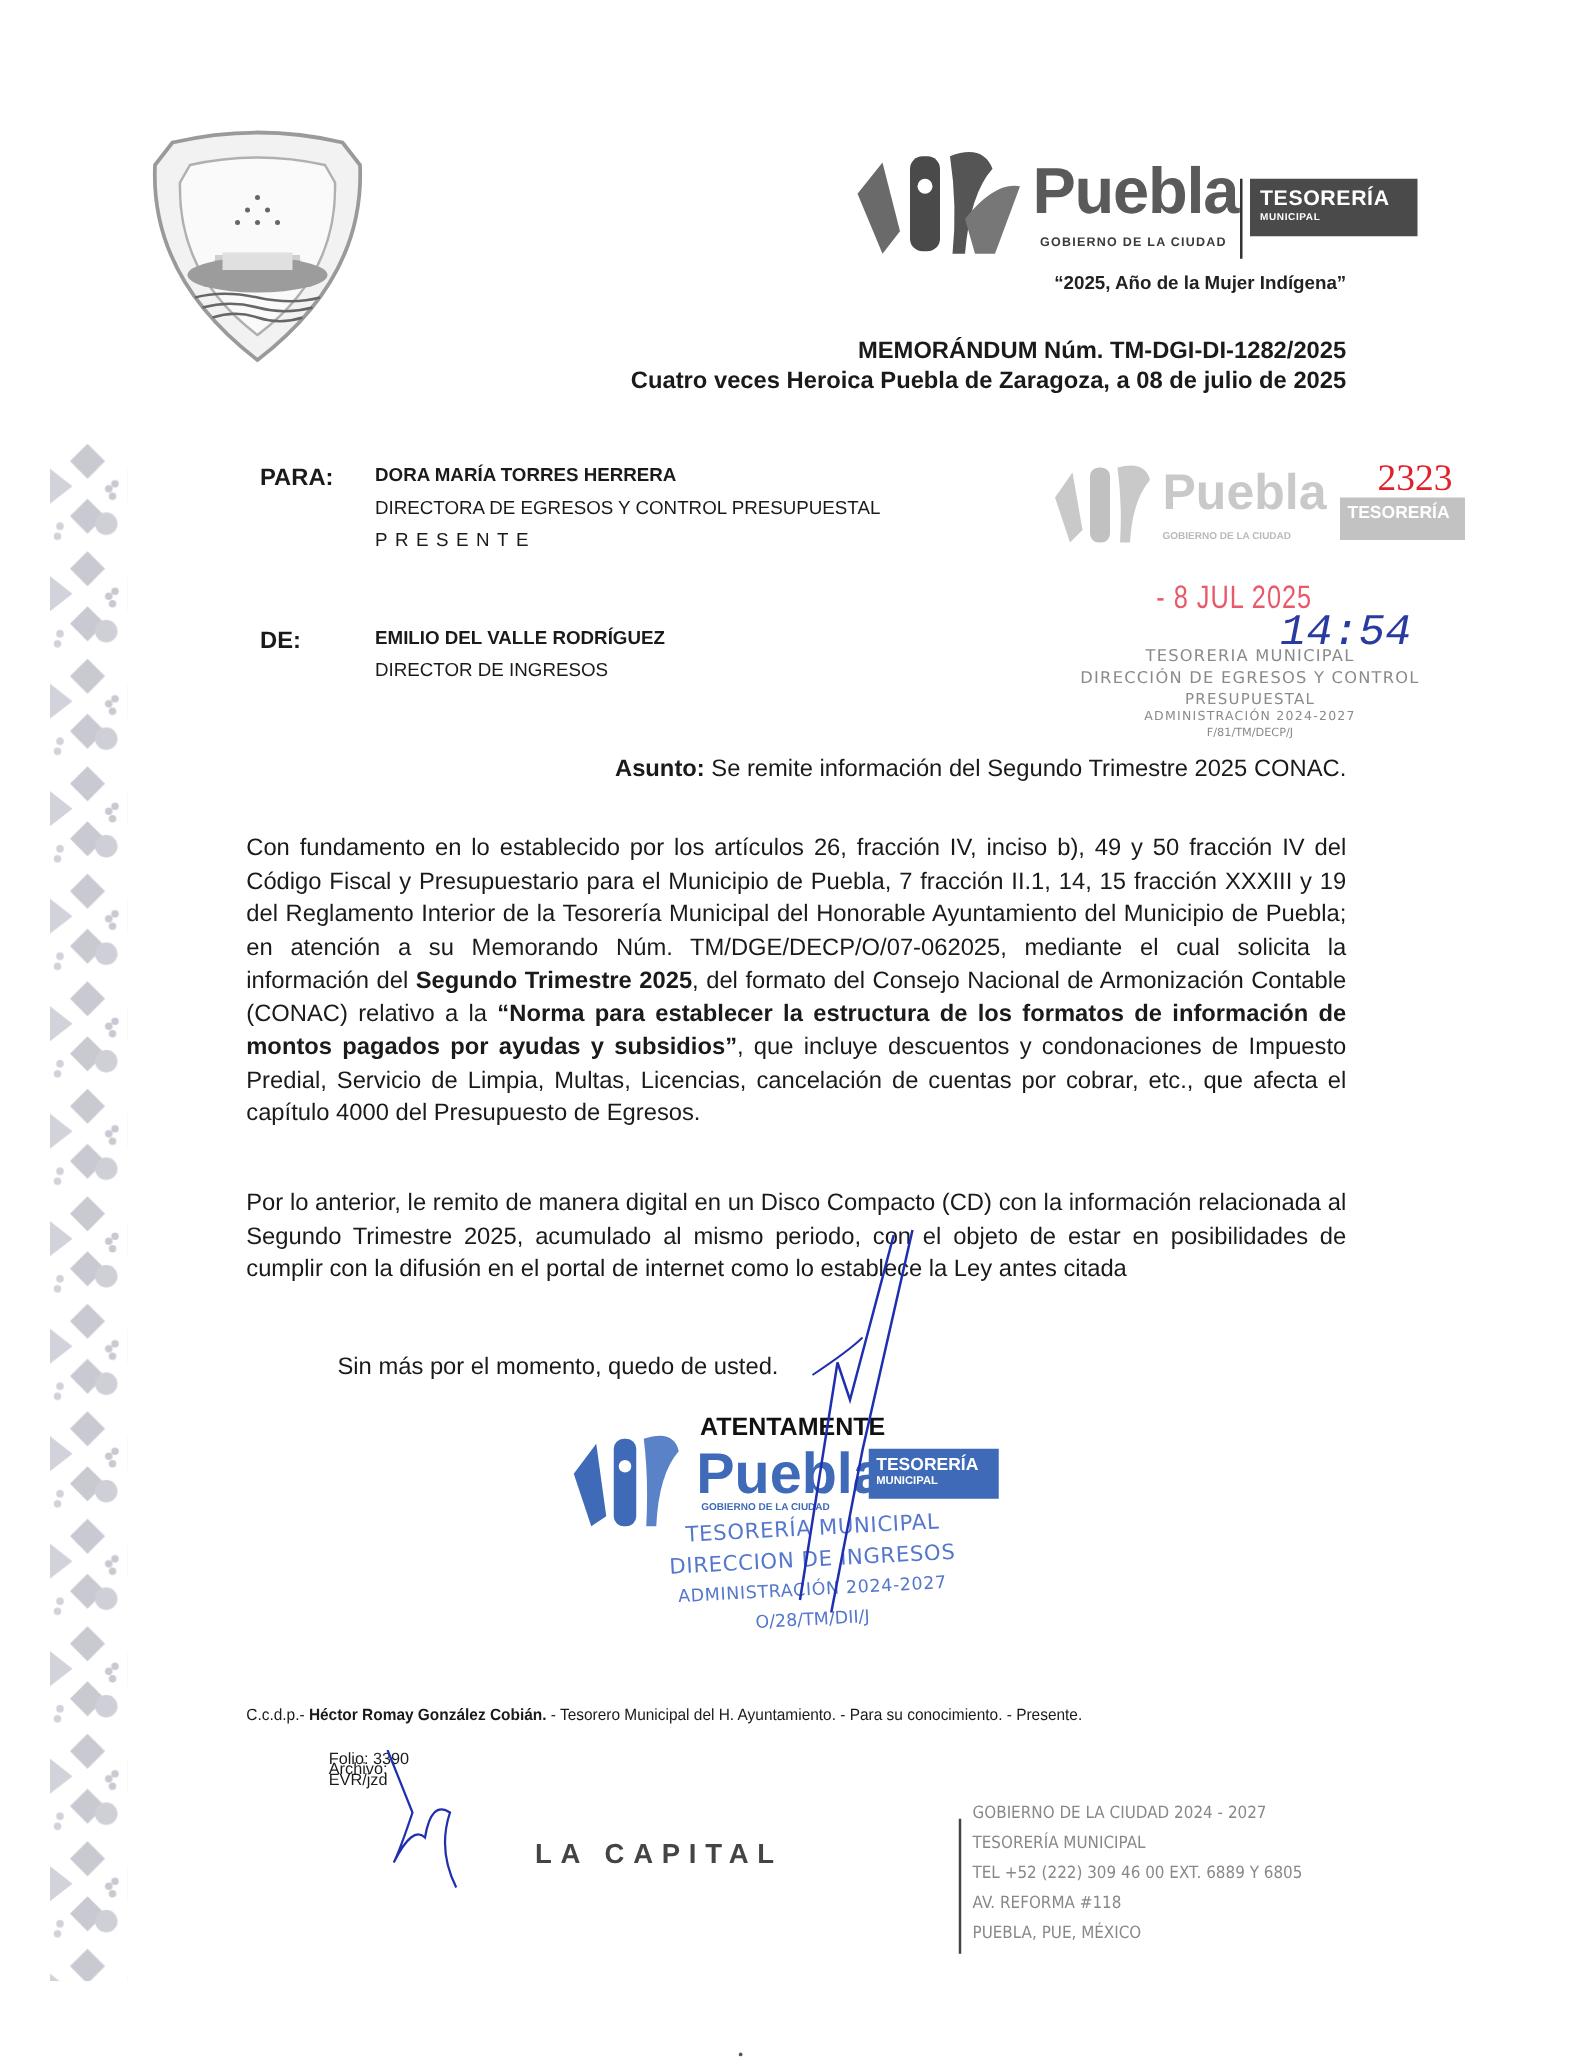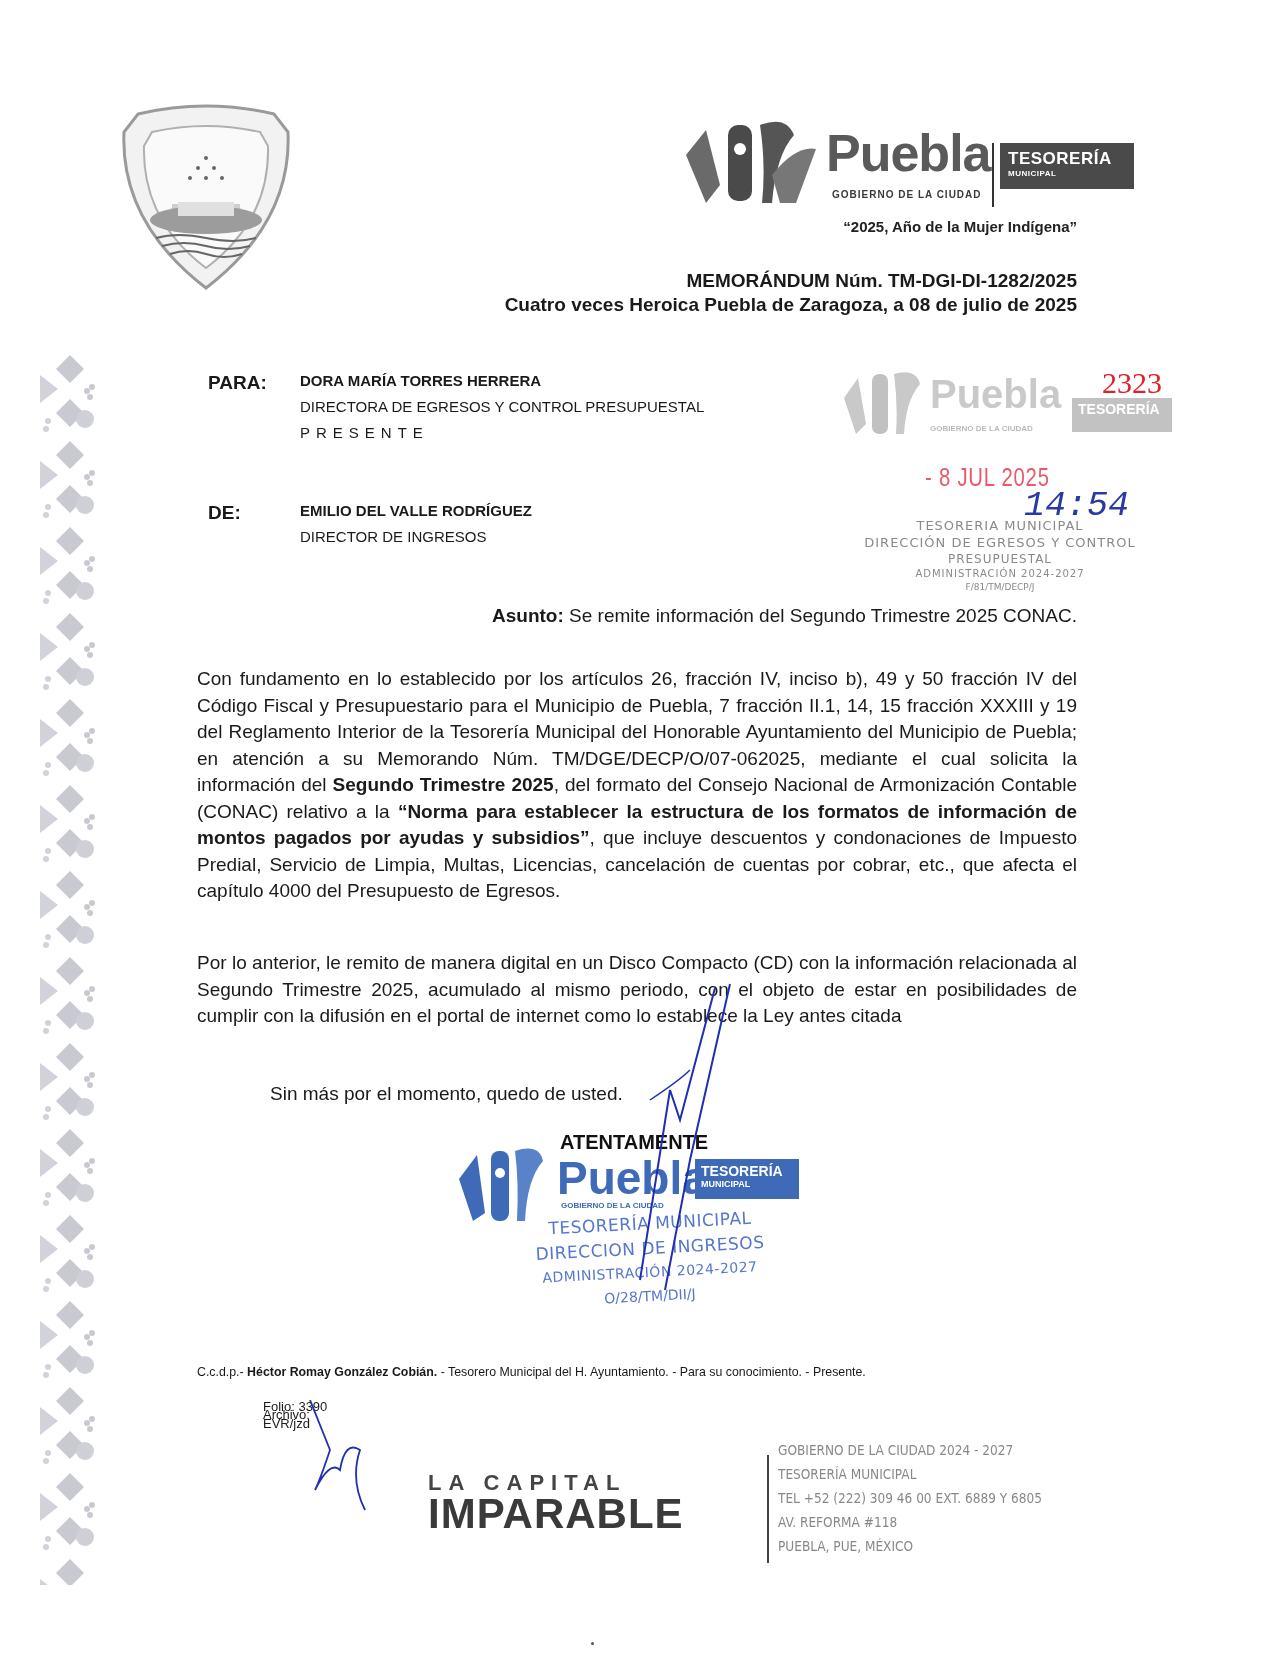--- a/index.html
+++ b/index.html
@@ -209,21 +209,20 @@
 <div class="ccp"><span>C.c.d.p.- </span><b>Héctor Romay González Cobián.</b><span> - Tesorero Municipal del H. Ayuntamiento. - Para su conocimiento. - Presente.</span></div>
 <div class="ref ref1">Archivo:</div>
 <div class="ref ref2">Folio: 3390</div>
 <div class="ref ref3">EVR/jzd</div>
 <svg class="initials-svg" viewBox="0 0 80 120">
   <path d="M10 0 L30 50 Q20 80 15 90 Q30 60 40 70 Q45 40 60 50 Q50 80 65 110" stroke="#1f2fb0" stroke-width="1.8" fill="none"></path>
 </svg>
 
 <div class="capital">
   <div class="capital-top">LA CAPITAL</div>
-  <div class="capital-bottom">IMPARABLE</div>
 </div>
 <div class="footer-divider"></div>
 <div class="footer-info fi1">GOBIERNO DE LA CIUDAD 2024 - 2027</div>
 <div class="footer-info fi2">TESORERÍA MUNICIPAL</div>
 <div class="footer-info fi3">TEL +52 (222) 309 46 00 EXT. 6889 Y 6805</div>
 <div class="footer-info fi4">AV. REFORMA #118</div>
 <div class="footer-info fi5">PUEBLA, PUE, MÉXICO</div>
 <div class="dot"></div>
 
 </body></html>

